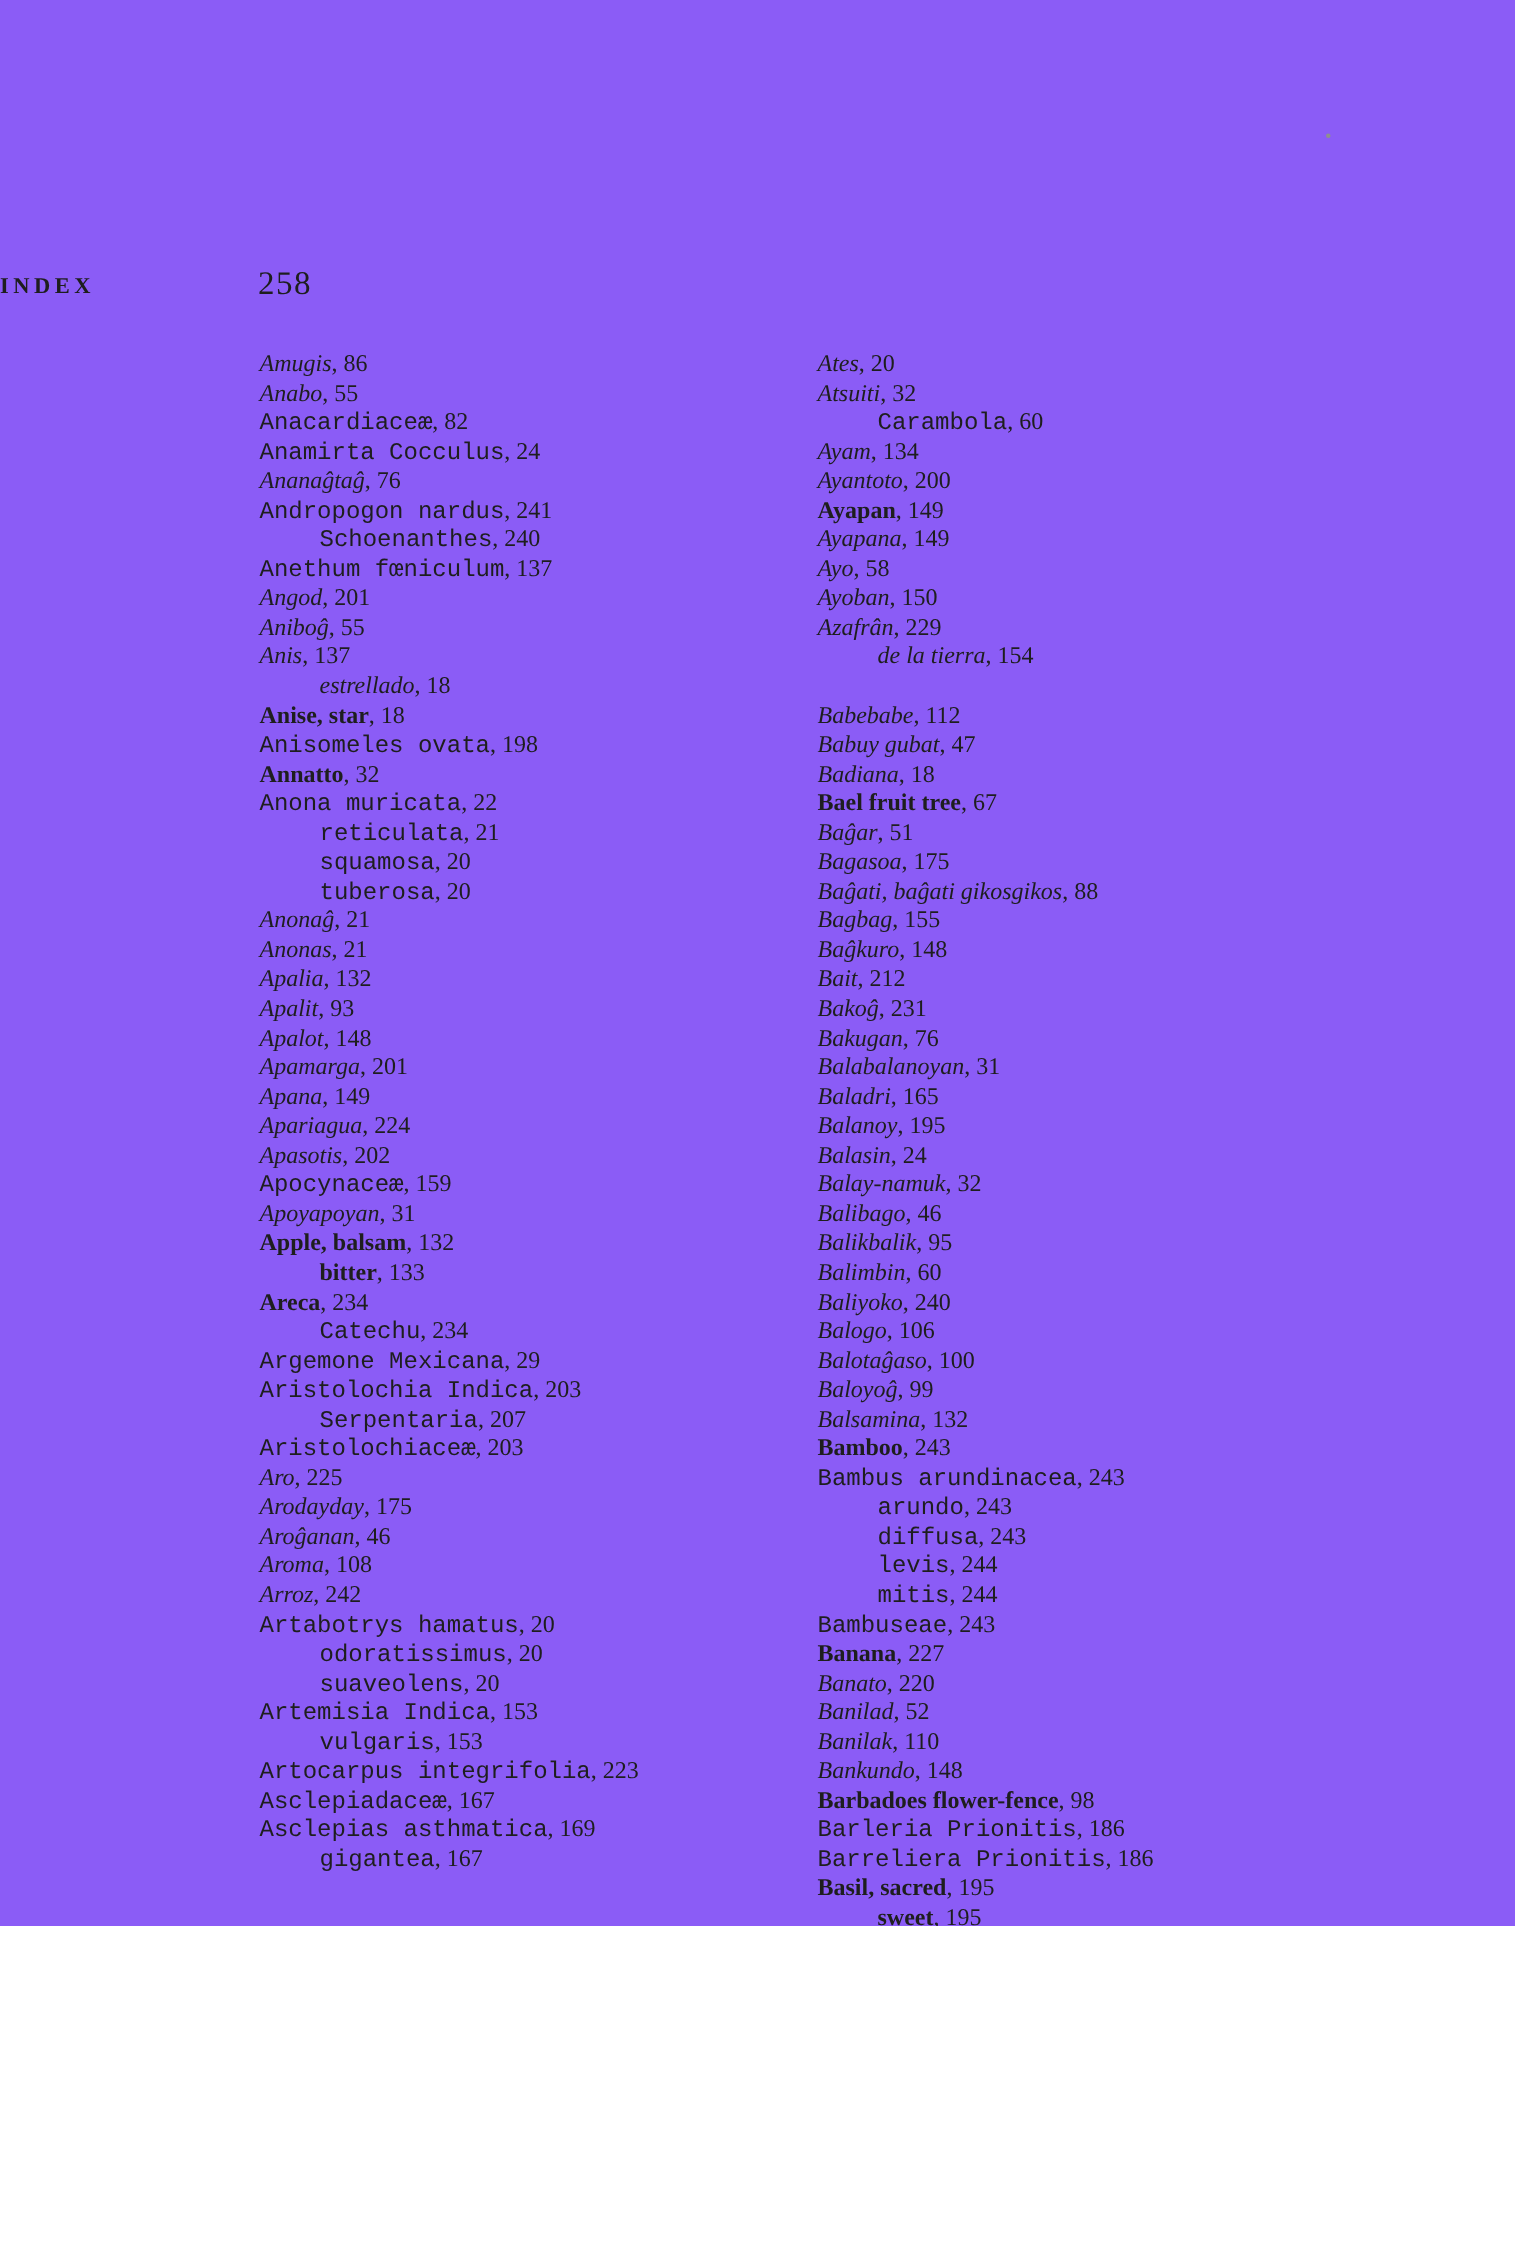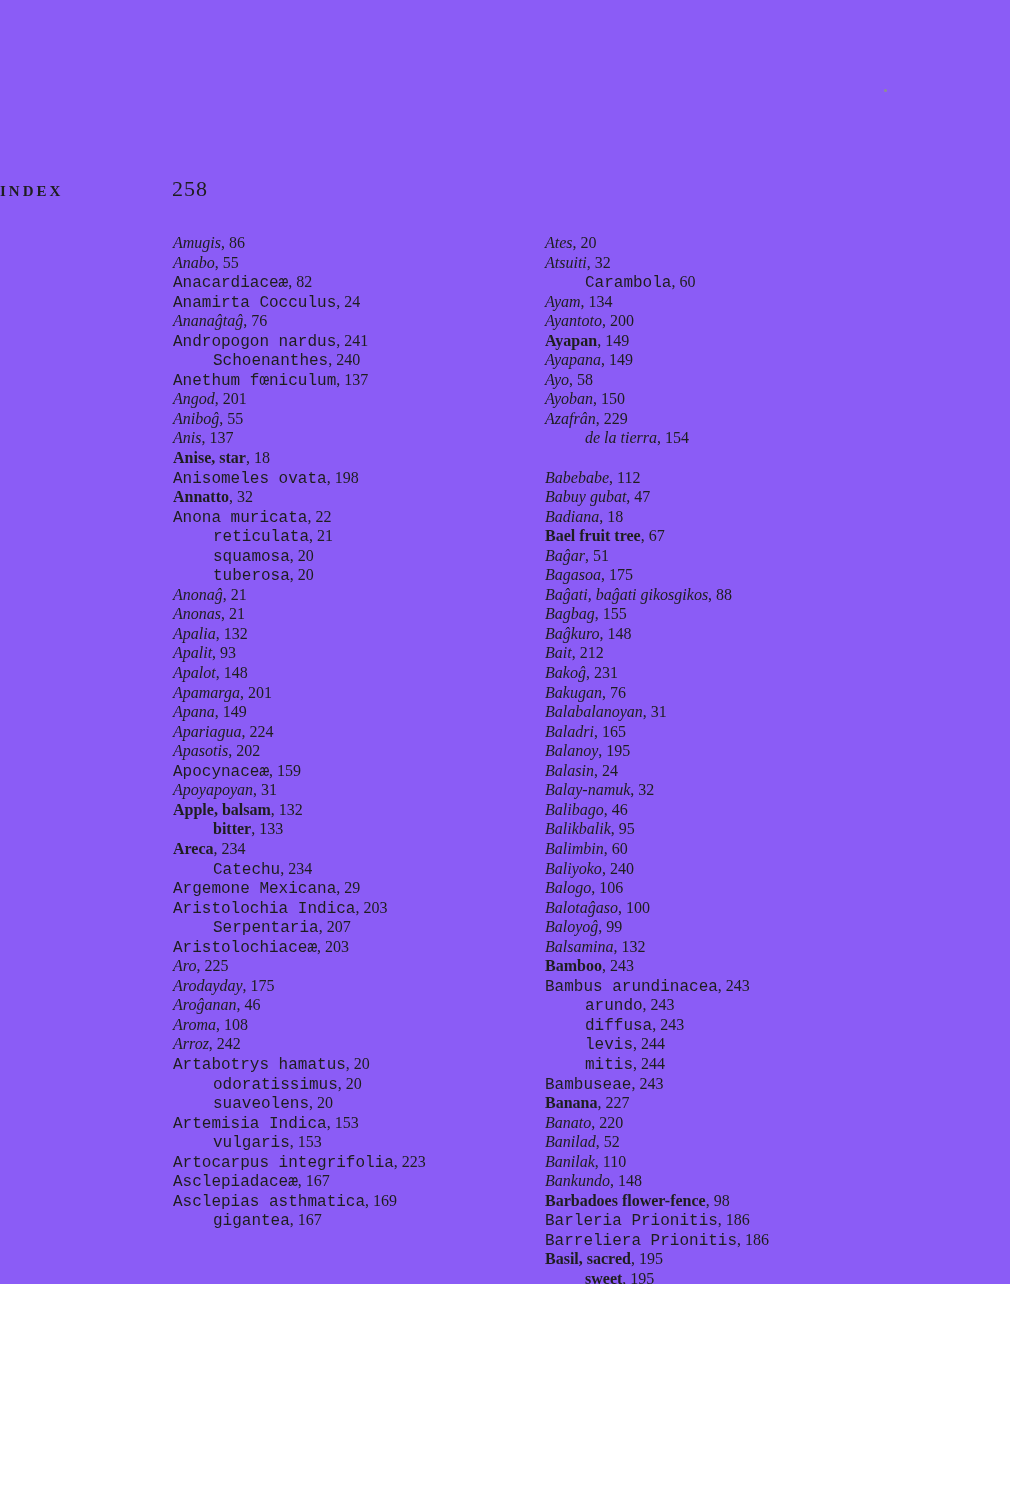--- a/index.html
+++ b/index.html
@@ -75,20 +75,21 @@
         <div class="entry"><span class="term italic">Anabo</span><span class="pg">, 55</span></div>
         <div class="entry"><span class="term roman">Anacardiaceæ</span><span class="pg">, 82</span></div>
         <div class="entry"><span class="term roman">Anamirta Cocculus</span><span class="pg">, 24</span></div>
         <div class="entry"><span class="term italic">Ananaĝtaĝ</span><span class="pg">, 76</span></div>
         <div class="entry"><span class="term roman">Andropogon nardus</span><span class="pg">, 241</span></div>
         <div class="entry ind"><span class="term roman">Schoenanthes</span><span class="pg">, 240</span></div>
         <div class="entry"><span class="term roman">Anethum fœniculum</span><span class="pg">, 137</span></div>
         <div class="entry"><span class="term italic">Angod</span><span class="pg">, 201</span></div>
         <div class="entry"><span class="term italic">Aniboĝ</span><span class="pg">, 55</span></div>
         <div class="entry"><span class="term italic">Anis</span><span class="pg">, 137</span></div>
+        <div class="entry ind"><span class="term italic">estrellado</span><span class="pg">, 18</span></div>
         <div class="entry"><span class="term bold">Anise, star</span><span class="pg">, 18</span></div>
         <div class="entry"><span class="term roman">Anisomeles ovata</span><span class="pg">, 198</span></div>
         <div class="entry"><span class="term bold">Annatto</span><span class="pg">, 32</span></div>
         <div class="entry"><span class="term roman">Anona muricata</span><span class="pg">, 22</span></div>
         <div class="entry ind"><span class="term roman">reticulata</span><span class="pg">, 21</span></div>
         <div class="entry ind"><span class="term roman">squamosa</span><span class="pg">, 20</span></div>
         <div class="entry ind"><span class="term roman">tuberosa</span><span class="pg">, 20</span></div>
         <div class="entry"><span class="term italic">Anonaĝ</span><span class="pg">, 21</span></div>
         <div class="entry"><span class="term italic">Anonas</span><span class="pg">, 21</span></div>
         <div class="entry"><span class="term italic">Apalia</span><span class="pg">, 132</span></div>

